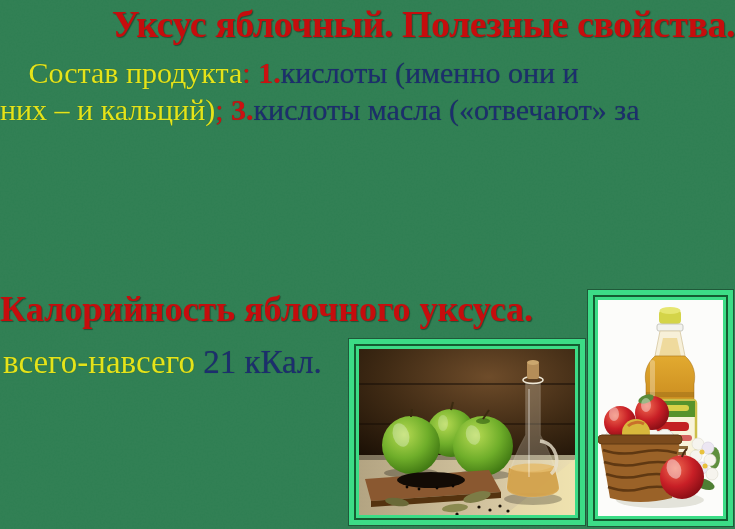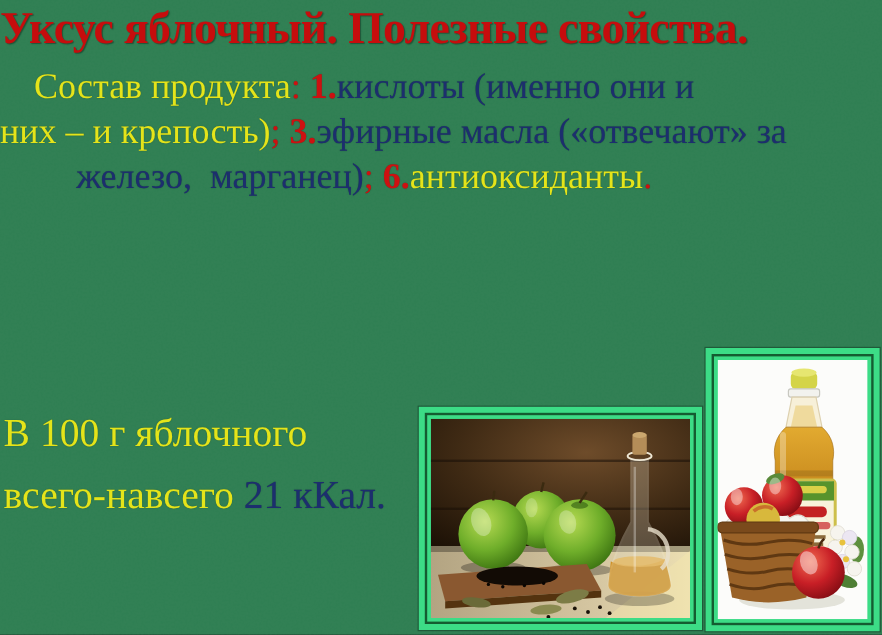--- a/index.html
+++ b/index.html
@@ -15,21 +15,21 @@
   .slide{
     position:relative;
     width:735px;height:529px;
     overflow:hidden;
     background:var(--background);
     font-family:"Liberation Serif","DejaVu Serif",serif;
   }
   .noise{position:absolute;inset:0;width:735px;height:529px;pointer-events:none;}
   .title{
     position:absolute;top:2px;left:0;width:735px;margin:0;
-    text-align:left;
+    text-align:right;
     font-size:38px;font-weight:bold;letter-spacing:-0.5px;
     color:var(--title-red);
     text-shadow:1px 1px 1px rgba(0,0,0,0.35);
     white-space:pre;
   }
   .composition{
     position:absolute;top:54px;left:0;width:607px;
     font-size:30px;line-height:37.4px;
     text-align:center;
     text-shadow:0 0 1px rgba(0,0,0,0.35);
@@ -79,27 +79,26 @@
       <feTurbulence type="fractalNoise" baseFrequency="0.55" numOctaves="3" seed="7"></feTurbulence>
       <feColorMatrix type="matrix" values="0 0 0 0 0.04  0 0 0 0 0.22  0 0 0 0 0.10  0 0 0 0.55 0"></feColorMatrix>
     </filter>
     <rect width="735" height="529" filter="url(#grain)"></rect>
   </svg>
 
   <h1 class="title">Уксус яблочный. Полезные свойства.</h1>
 
   <div class="composition">
       <div class="seg-line"><span class="seg-yellow">Состав продукта</span><span class="seg-red">:</span><span class="seg-navy"> </span><span class="seg-red seg-bold">1.</span><span class="seg-navy">кислоты (именно они и</span></div>
-      <div class="seg-line"><span class="seg-yellow">них – и крепость)</span><span class="seg-red">;</span><span class="seg-navy"> </span><span class="seg-red seg-bold">3.</span><span class="seg-navy">эфирные масла («отвечают» за</span></div>
-      <div class="seg-line"><span class="seg-navy">железо,  марганец)</span><span class="seg-red">;</span><span class="seg-navy"> </span><span class="seg-red seg-bold">6.</span><span class="seg-yellow">антиоксиданты</span><span class="seg-red">.</span></div>
-    </div>
-
+      <div class="seg-line"><span class="seg-yellow">них – и кальций)</span><span class="seg-red">;</span><span class="seg-navy"> </span><span class="seg-red seg-bold">3.</span><span class="seg-navy">кислоты масла («отвечают» за</span></div>
+    </div>
+
+  <h2 class="cal-heading">Калорийность яблочного уксуса.</h2>
 
   <div class="cal-text">
-      <div class="seg-line"><span class="seg-yellow">В 100 г яблочного</span></div>
       <div class="seg-line"><span class="seg-yellow">всего-навсего </span><span class="seg-navy">21 кКал.</span></div>
     </div>
 
   <div class="photo-frame photo-still-life">
     <div class="photo-inner">
       <svg viewBox="0 0 216 166" preserveAspectRatio="none" role="img">
         <defs>
           <radialGradient id="wood" cx="60%" cy="25%" r="90%">
             <stop offset="0" stop-color="#6e4c2a"></stop>
             <stop offset="0.55" stop-color="#3f2a14"></stop>

